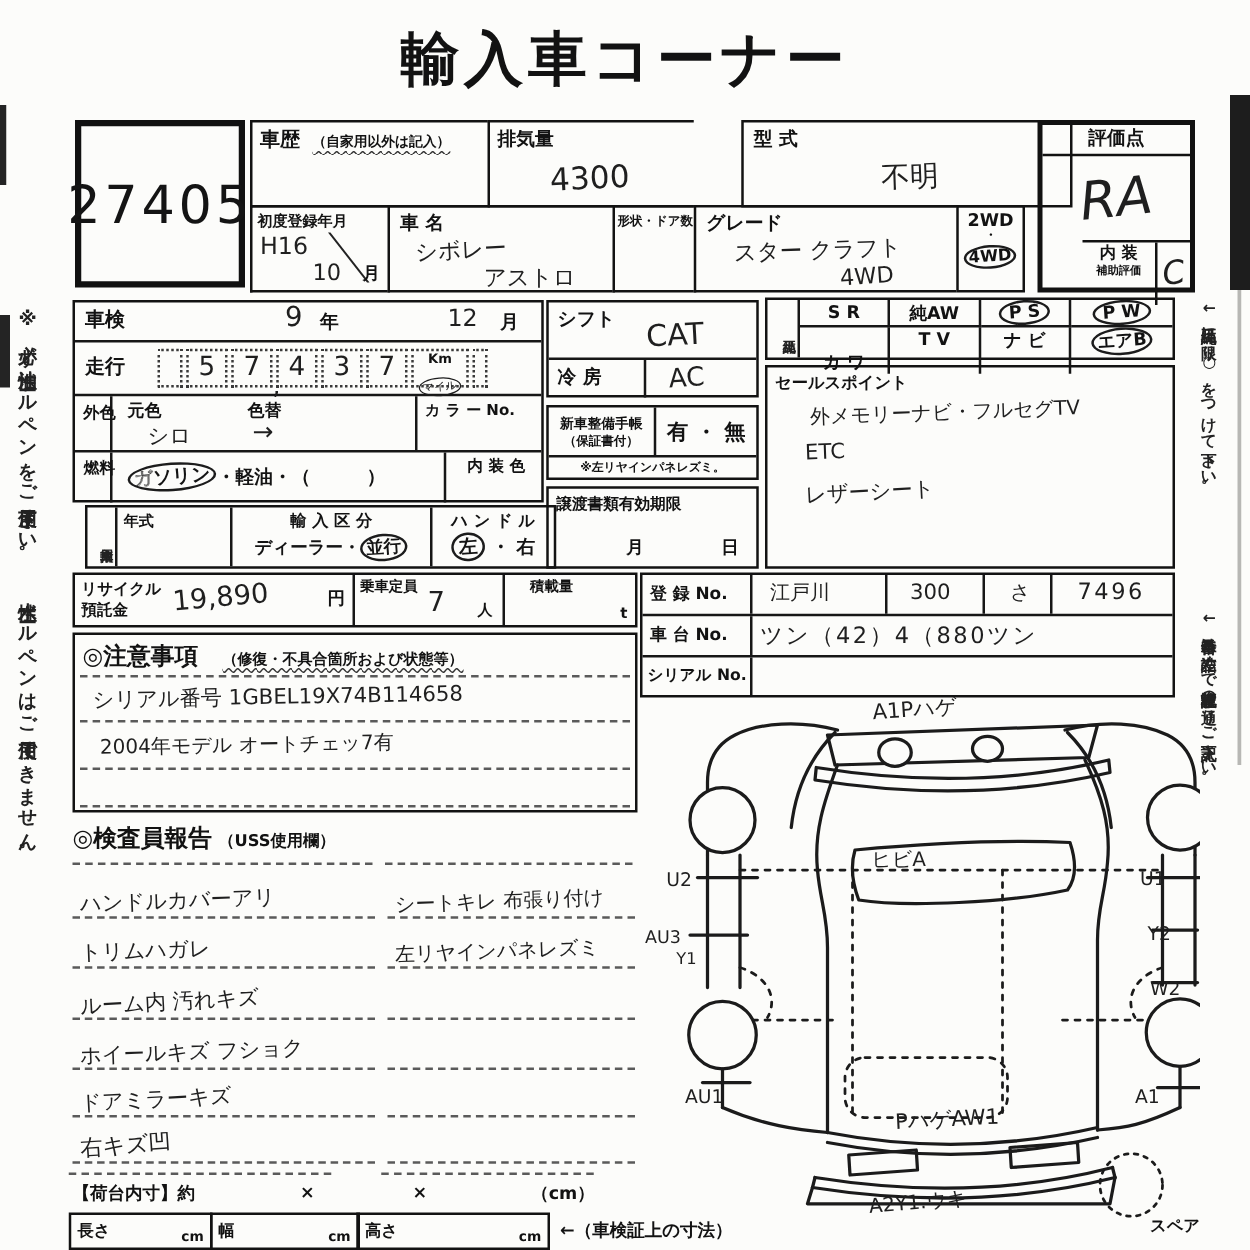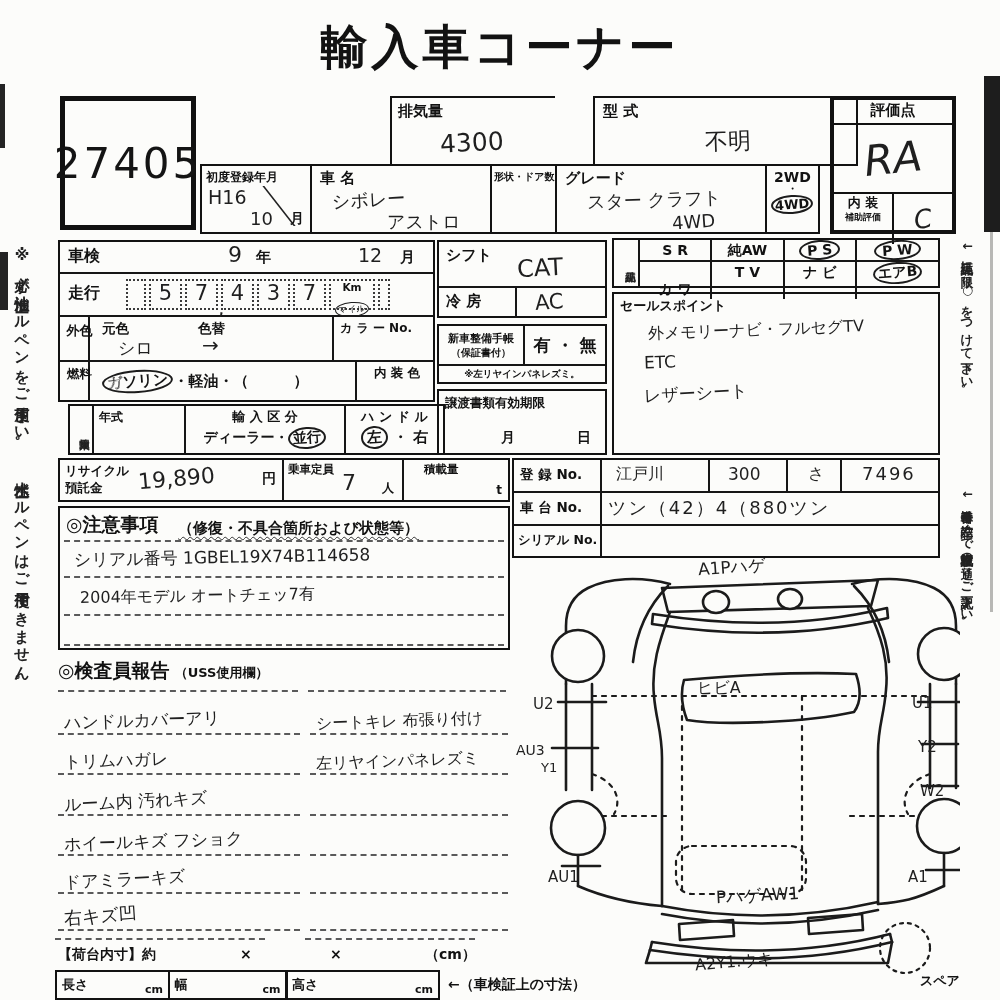--- a/index.html
+++ b/index.html
@@ -34,20 +34,24 @@
   <div class="abs" style="left:990px;top:232px;width:3px;height:380px;background:#b7b7b4;"></div>
   <div class="abs" style="left:0;top:84px;width:5px;height:64px;background:#242424;"></div>
   <div class="abs" style="left:0;top:252px;width:8px;height:58px;background:#242424;"></div>
 
   <div class="abs lbl" style="left:250px;top:16px;width:500px;text-align:center;font-size:47px;font-weight:900;letter-spacing:4px;">輸入車コーナー</div>
 
   <div class="abs" style="left:60px;top:96px;width:136px;height:134px;border:5px solid #111;display:flex;align-items:center;justify-content:center;">
     <span style="font-size:42px;letter-spacing:3px;">27405</span>
   </div>
 
+  <div class="abs bb" style="left:200px;top:96px;width:190px;height:70px;border-right:none;">
+    <span class="lbl" style="position:absolute;left:6px;top:4px;font-size:16px;">車歴</span>
+    <span class="lbl wavy" style="position:absolute;left:48px;top:8px;font-size:11px;">（自家用以外は記入）</span>
+  </div>
   <div class="abs bb" style="left:390px;top:96px;width:165px;height:70px;border-right:none;">
     <span class="lbl" style="position:absolute;left:6px;top:4px;font-size:15px;">排気量</span>
     <span class="hw" style="position:absolute;left:48px;top:30px;font-size:25px;transform:rotate(-3deg);">4300</span>
   </div>
   <div class="abs bb" style="left:555px;top:96px;width:265px;height:70px;margin-left:38px;">
     <span class="lbl" style="position:absolute;left:8px;top:4px;font-size:15px;">型 式</span>
     <span class="hw" style="position:absolute;left:110px;top:28px;font-size:23px;transform:rotate(-2deg);">不明</span>
   </div>
 
   <div class="abs bb" style="left:200px;top:164px;width:110px;height:70px;border-right:none;">
@@ -76,21 +80,21 @@
     <div style="margin-top:1px;"><span class="circ lbl" style="font-size:13px;padding:0 2px;">4WD</span></div>
   </div>
 
   <div class="abs" style="left:830px;top:96px;width:126px;height:138px;border:4px solid #111;">
     <div style="border-bottom:2.5px solid #111;text-align:center;height:25px;">
       <span class="lbl" style="font-size:15px;">評価点</span>
     </div>
     <div style="height:67px;display:flex;align-items:center;justify-content:center;">
       <span class="hw" style="font-size:42px;transform:rotate(-6deg);font-style:italic;">RA</span>
     </div>
-    <div style="border-top:2.5px solid #111;height:52px;display:flex;">
+    <div style="border-top:2.5px solid #111;height:52px;display:flex;margin-left:32px;">
       <div style="width:60px;border-right:2.5px solid #111;text-align:center;">
         <div class="lbl" style="font-size:13px;line-height:17px;">内 装</div>
         <div class="lbl" style="font-size:9px;line-height:12px;">補助評価</div>
       </div>
       <div style="flex:1;display:flex;align-items:center;justify-content:center;">
         <span class="hw" style="font-size:26px;transform:rotate(-8deg);font-style:italic;">C</span>
       </div>
     </div>
   </div>
 
@@ -256,21 +260,21 @@
       <div class="hw" style="flex:1;font-size:18px;padding:3px 0 0 6px;letter-spacing:2px;">ツン（42）4（880ツン</div>
     </div>
     <div style="display:flex;height:30px;">
       <div class="lbl" style="width:88px;border-right:2px solid #161616;font-size:12.5px;padding:6px 0 0 4px;">シリアル No.</div>
       <div class="hw" style="flex:1;"></div>
     </div>
   </div>
 
   <div class="abs bb" style="left:58px;top:506px;width:452px;height:144px;">
     <span class="lbl" style="position:absolute;left:6px;top:4px;font-size:19px;">◎注意事項</span>
-    <span class="lbl wavy" style="position:absolute;left:118px;top:11px;font-size:15px;font-family:Liberation Serif, serif;">（修復・不具合箇所および状態等）</span>
+    <span class="lbl wavy" style="position:absolute;left:118px;top:11px;font-size:12px;font-family:Liberation Serif, serif;">（修復・不具合箇所および状態等）</span>
     <div class="dash abs" style="left:4px;top:32px;width:440px;"></div>
     <div class="dash abs" style="left:4px;top:68px;width:440px;"></div>
     <div class="dash abs" style="left:4px;top:106px;width:440px;"></div>
     <div class="dash abs" style="left:4px;top:136px;width:440px;"></div>
     <span class="hw" style="position:absolute;left:14px;top:38px;font-size:17px;transform:rotate(-1deg);">シリアル番号 1GBEL19X74B114658</span>
     <span class="hw" style="position:absolute;left:20px;top:78px;font-size:16px;transform:rotate(-1deg);">2004年モデル オートチェッ7有</span>
   </div>
 
   <div class="abs" style="left:58px;top:658px;">
     <span class="lbl" style="font-size:19px;">◎検査員報告</span>

